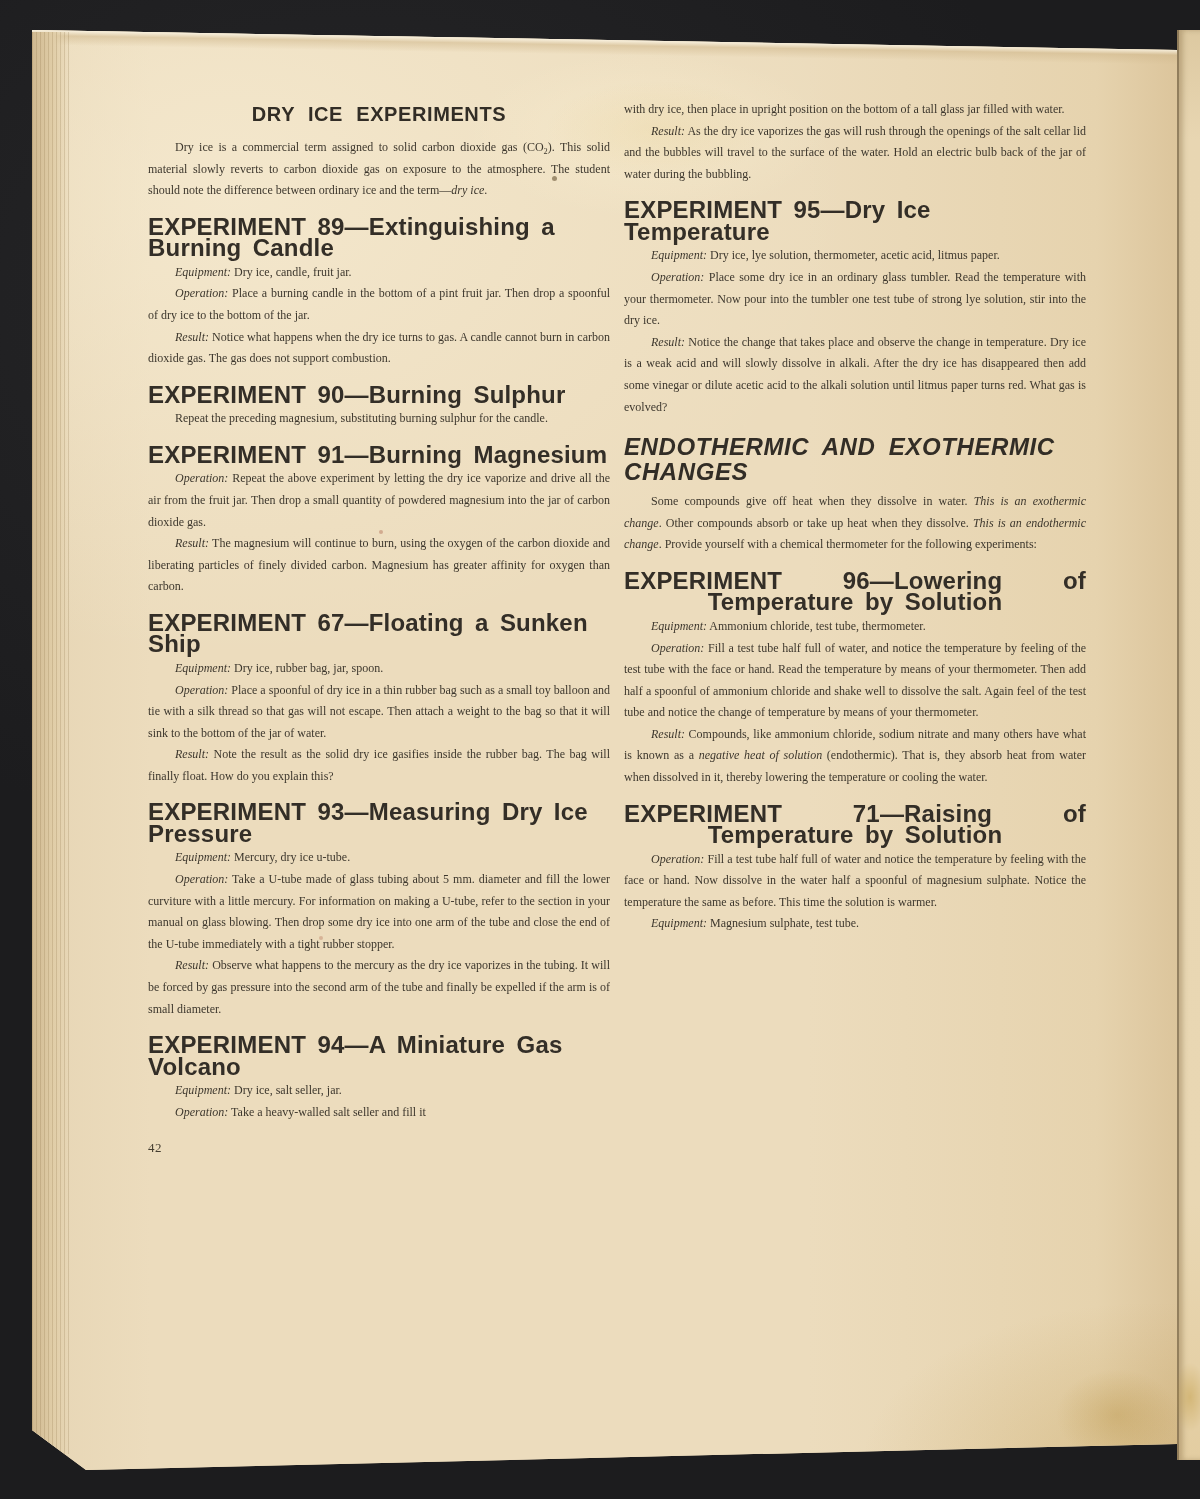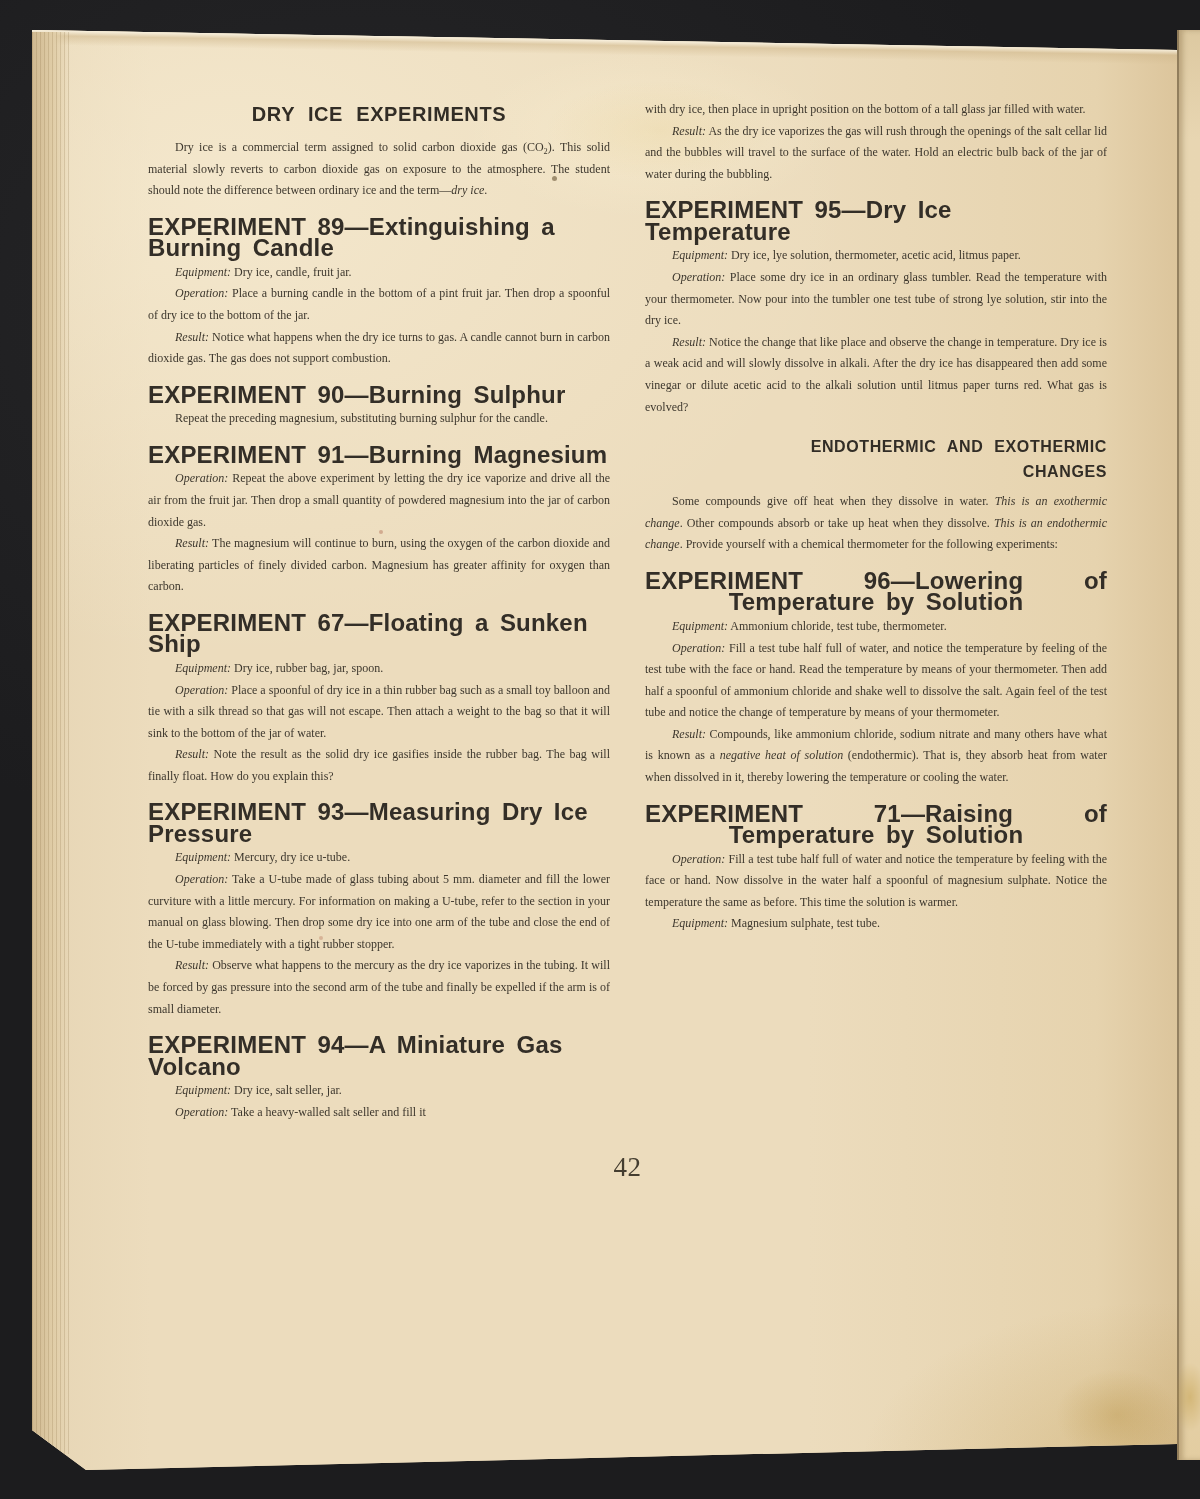--- a/index.html
+++ b/index.html
@@ -52,54 +52,54 @@
     position:absolute;right:0px;bottom:10px;width:120px;height:90px;
     background:radial-gradient(ellipse at center, rgba(178,138,54,.30), rgba(178,138,54,0) 72%);
   }
   .speck{position:absolute;border-radius:50%;}
   .speck.s1{left:528px;top:158px;width:5px;height:5px;background:rgba(92,72,40,.55);}
   .speck.s2{left:355px;top:512px;width:4px;height:4px;background:rgba(158,74,52,.35);}
   .speck.s3{left:295px;top:918px;width:4px;height:4px;background:rgba(164,86,60,.3);}
 
   
   .content{position:absolute;left:124px;top:58px;width:959px;color:#3c362c;}
-  .cols{display:flex;gap:35px;align-items:flex-start;}
+  .cols{display:flex;gap:14px;align-items:flex-start;}
   .col{width:462px;}
   .col-right{padding-top:23px;}
 
   .sec-title{
     font-family:"Liberation Sans","DejaVu Sans",sans-serif;font-weight:bold;
     font-size:20px;line-height:24px;text-align:center;color:#322d26;
     letter-spacing:.6px;word-spacing:7px;margin:26px 0 11px 0;
   }
   .section-head{
     font-family:"Liberation Sans","DejaVu Sans",sans-serif;font-weight:bold;
-    font-size:16px;line-height:25px;text-align:right;color:#322d26;
-    letter-spacing:.6px;word-spacing:6px;margin:16px 0 7px 0;
+    font-size:24px;line-height:25px;text-align:left;color:#322d26;
+    letter-spacing:.6px;word-spacing:6px;margin:16px 0 7px 0;font-style:italic;
   }
   .section-head span{display:block;}
 
   .exp-h{
     font-family:"Liberation Sans","DejaVu Sans",sans-serif;font-weight:bold;
     font-size:24px;line-height:21.5px;color:#332e27;
     word-spacing:4.5px;letter-spacing:.2px;
     margin:14px 0 3px 0;
   }
   .exp-h.two{text-align:justify;text-align-last:center;}
   .exp-h.two::after{content:"";display:inline-block;width:0;}
 
   .bp{
     font-size:12px;line-height:21.6px;text-align:justify;margin:0;color:#3d372d;
   }
   .ind{text-indent:27px;}
   .lbl,.it{font-style:italic;}
   .sub{vertical-align:sub;font-size:70%;line-height:0;}
 
   .pagenum{
-    text-align:center;font-size:27px;color:#443d30;margin-top:29px;letter-spacing:.5px;
+    text-align:left;font-size:13px;color:#443d30;margin-top:17px;letter-spacing:.5px;
   }
 </style>
 </head>
 <body>
 
 <div class="scan">
   <div class="next-page"></div>
 
   <div class="page">
     <div class="edge-top"></div>
@@ -147,21 +147,21 @@
         </div>
 
         <div class="col col-right">
 
           <p class="bp"><span>with dry ice, then place in upright position on the bottom of a tall glass jar filled with water.</span></p>
           <p class="bp ind"><span class="lbl">Result:</span><span> As the dry ice vaporizes the gas will rush through the openings of the salt cellar lid and the bubbles will travel to the surface of the water. Hold an electric bulb back of the jar of water during the bubbling.</span></p>
 
           <h2 class="exp-h">EXPERIMENT 95—Dry Ice Temperature</h2>
           <p class="bp ind"><span class="lbl">Equipment:</span><span> Dry ice, lye solution, thermometer, acetic acid, litmus paper.</span></p>
           <p class="bp ind"><span class="lbl">Operation:</span><span> Place some dry ice in an ordinary glass tumbler. Read the temperature with your thermometer. Now pour into the tumbler one test tube of strong lye solution, stir into the dry ice.</span></p>
-          <p class="bp ind"><span class="lbl">Result:</span><span> Notice the change that like place and observe the change in temperature. Dry ice is a weak acid and will slowly dissolve in alkali. After the dry ice has disappeared then add some vinegar or dilute acetic acid to the alkali solution until litmus paper turns red. What gas is evolved?</span></p>
+          <p class="bp ind"><span class="lbl">Result:</span><span> Notice the change that takes place and observe the change in temperature. Dry ice is a weak acid and will slowly dissolve in alkali. After the dry ice has disappeared then add some vinegar or dilute acetic acid to the alkali solution until litmus paper turns red. What gas is evolved?</span></p>
 
           <h1 class="section-head">
               <span>ENDOTHERMIC AND EXOTHERMIC</span>
               <span>CHANGES</span>
             </h1>
 
           <p class="bp ind"><span>Some compounds give off heat when they dissolve in water. </span><span class="it">This is an exothermic change</span><span>. Other compounds absorb or take up heat when they dissolve. </span><span class="it">This is an endothermic change</span><span>. Provide yourself with a chemical thermometer for the following experiments:</span></p>
 
           <h2 class="exp-h two">EXPERIMENT 96—Lowering of Temperature by Solution</h2>
           <p class="bp ind"><span class="lbl">Equipment:</span><span> Ammonium chloride, test tube, thermometer.</span></p>

